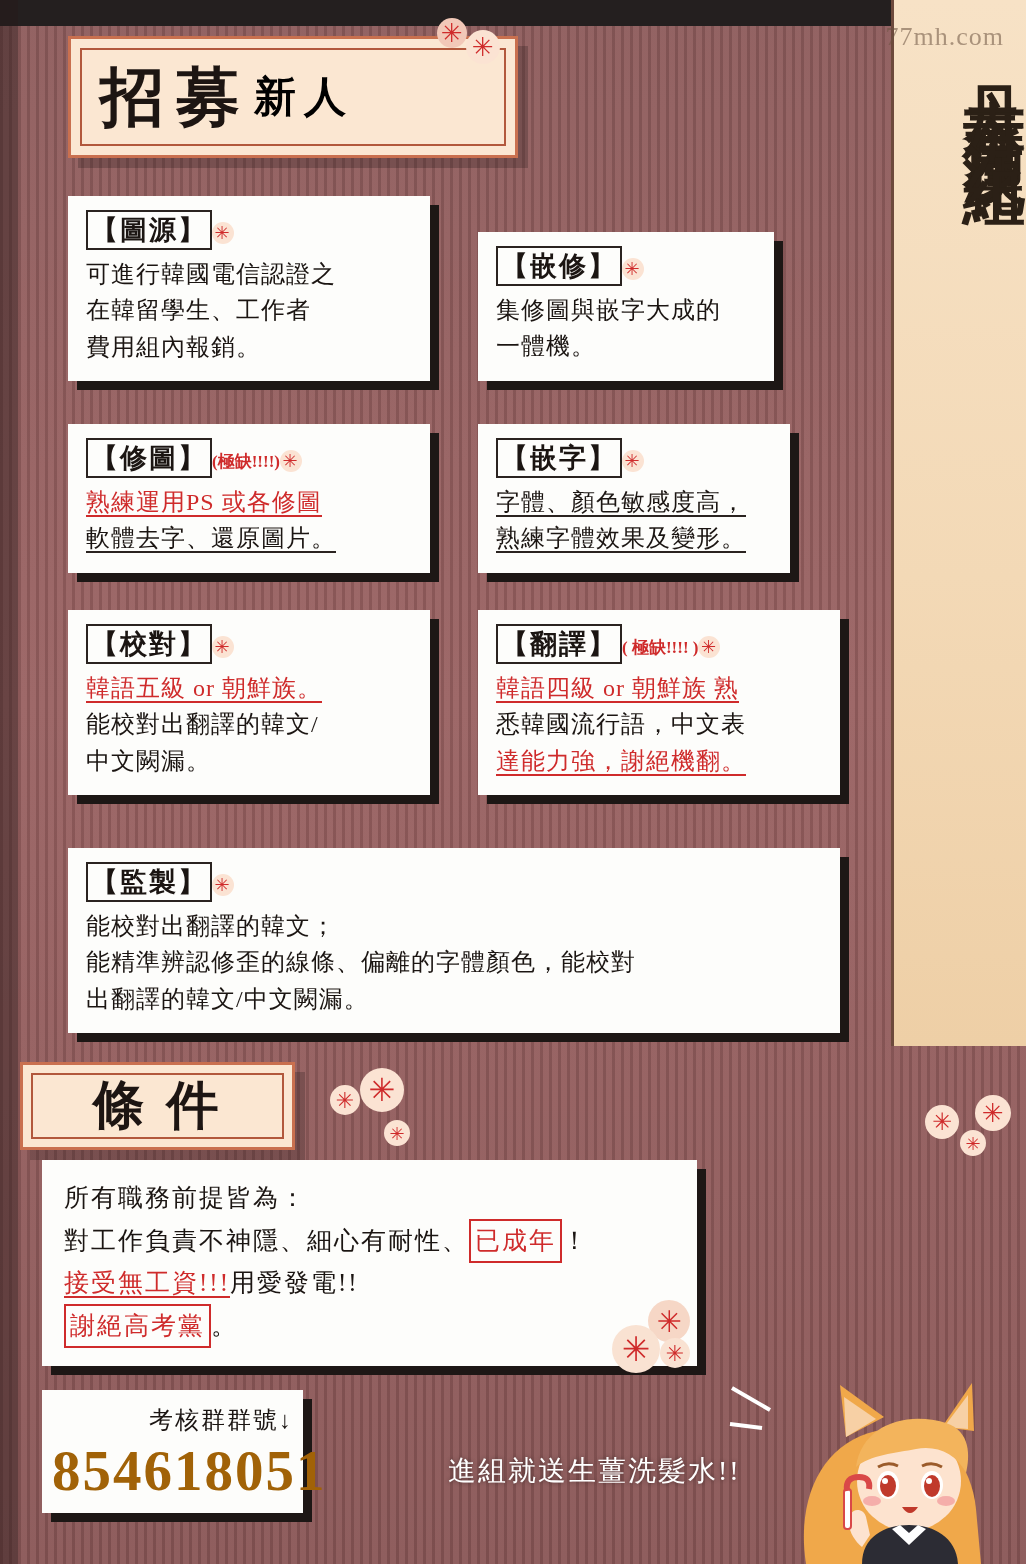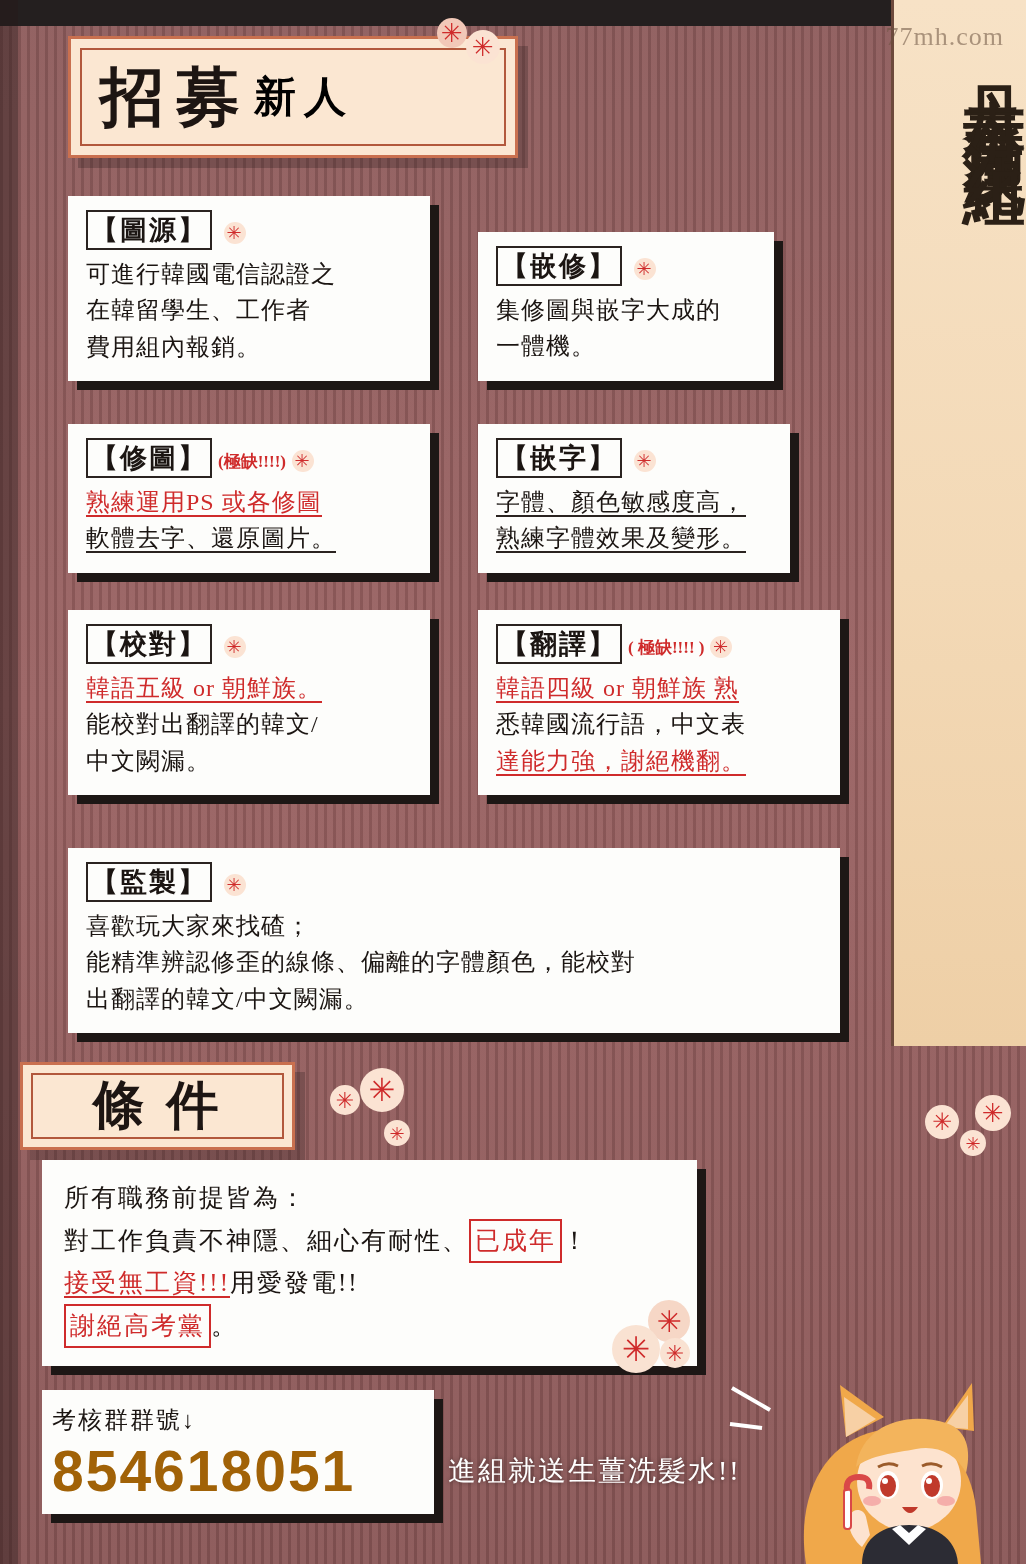--- a/index.html
+++ b/index.html
@@ -96,21 +96,21 @@
   .card {
     position: absolute;
     background: #fdfdfb;
     box-shadow: 9px 9px 0 #1d1715;
     padding: 14px 18px 16px 18px;
     font-family: "Liberation Serif", serif;
     color: #1b1512;
   }
   .card .head {
     font-size: 27px; font-weight: bold; letter-spacing: 2px;
-    display: flex; align-items: baseline; gap: 6px;
+    display: flex; align-items: baseline; 
     margin-bottom: 6px;
   }
   .card .head .tag { border: 2px solid #2a2320; padding: 0 3px; }
   .card .head .urgent {
     color: #cf2b2b; font-size: 17px; font-weight: bold; letter-spacing: 0;
   }
   .card .body { font-size: 24px; line-height: 1.52; letter-spacing: 1px; }
   .card .body .hl { color: #cf2b2b; border-bottom: 2px solid #cf2b2b; }
   .card .body .ul { border-bottom: 2px solid #2a2320; }
 
@@ -138,24 +138,24 @@
     padding: 18px 22px;
     position: absolute;
     font-family: "Liberation Serif", serif;
   }
   #card-terms .line { font-size: 25px; line-height: 1.62; letter-spacing: 2px; color: #1b1512; }
   #card-terms .red { color: #cf2b2b; border-bottom: 2px solid #cf2b2b; }
   #card-terms .redbox { border: 2px solid #cf2b2b; color: #cf2b2b; padding: 0 4px; display:inline-block; }
 
   
   #card-group {
-    position: absolute; left: 42px; top: 1390px; width: 392px;
+    position: absolute; left: 42px; top: 1390px; width: 261px;
     background: #fdfdfb; box-shadow: 9px 9px 0 #1d1715;
     padding: 14px 10px 10px 10px;
-    font-family: Liberation Sans, sans-serif; text-align: left;
+    font-family: Liberation Serif, serif; text-align: right;
   }
   #card-group .label { font-size: 24px; letter-spacing: 2px; color: #1b1512; }
   #card-group .num {
     font-size: 57px; font-weight: bold; color: #a16207;
     letter-spacing: 2px; margin-top: 2px;
   }
 
   .gift-text {
     position: absolute; left: 448px; top: 1452px;
     font-family: "Liberation Serif", serif;
@@ -264,21 +264,21 @@
   </div>
 </div>
 
 <div class="card" id="card-super">
   <div class="head">
     <span class="tag">【監製】</span>
     <span class="urgent"></span>
     <span class="deco" style="position:relative;width:22px;height:22px;font-size:18px;background:#fbe3d3;">✳</span>
   </div>
   <div class="body">
-    <div><span>喜歡玩大家來找碴；</span></div>
+    <div><span>能校對出翻譯的韓文；</span></div>
     <div><span>能精準辨認修歪的線條、偏離的字體顏色，能校對</span></div>
     <div><span>出翻譯的韓文/中文闕漏。</span></div>
   </div>
 </div>
 
 <div class="banner banner-terms">
   <div class="inner">
     <span class="big">條件</span>
   </div>
 </div>

